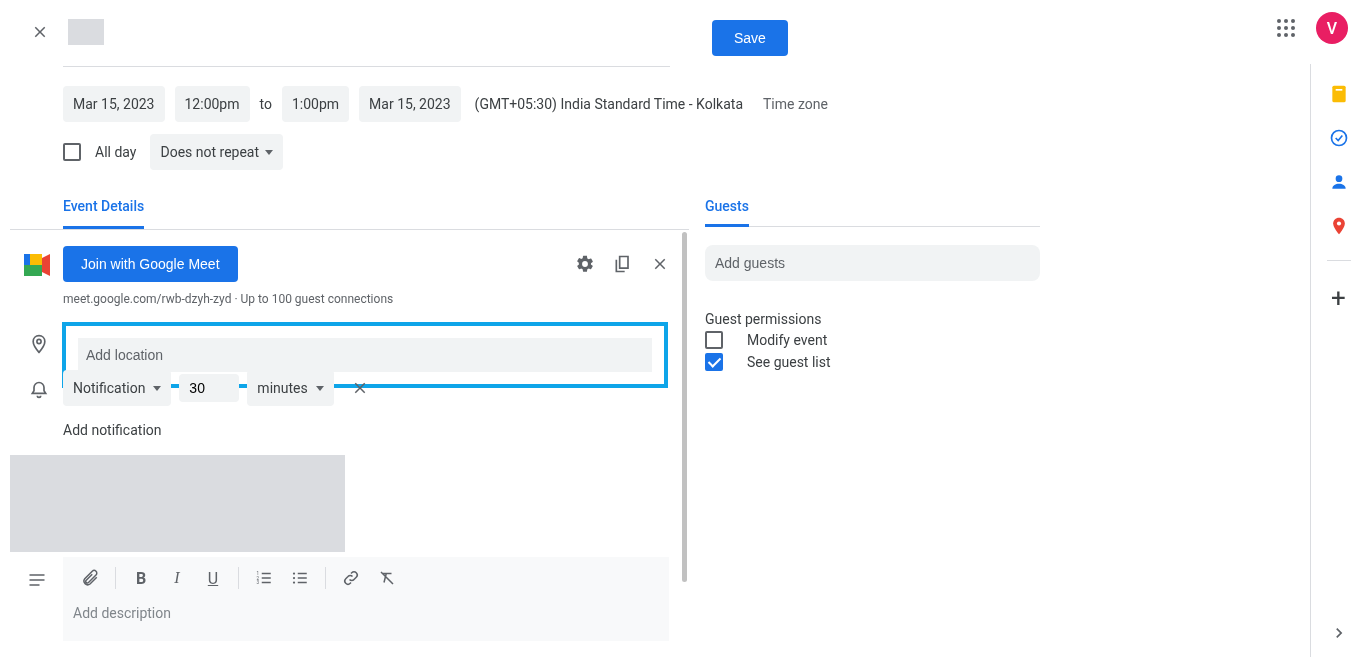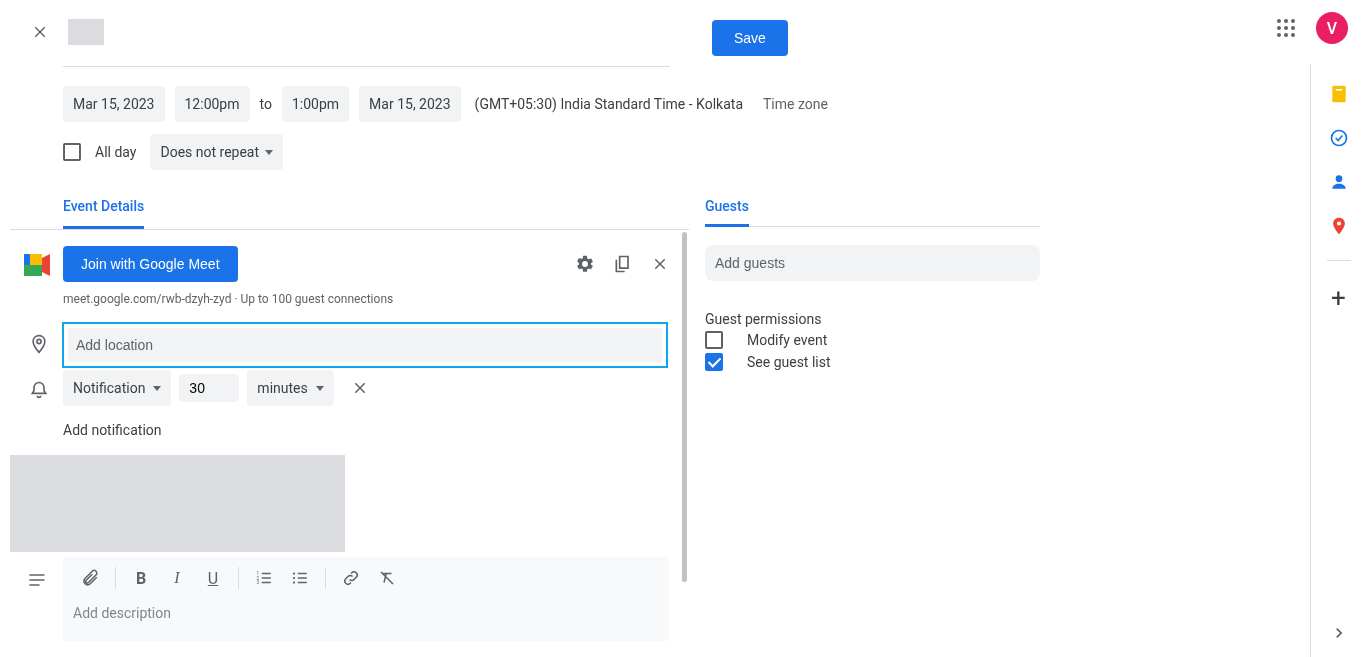--- a/index.html
+++ b/index.html
@@ -237,22 +237,22 @@
 }
 
 
 .location-wrap {
   position:absolute;
   left:62px;
   top:322px;
   width:606px;
 }
 .location-highlight {
-  border:2px solid #0ea5e9;
-  padding:4px;
+  border:4px solid #0ea5e9;
+  padding:12px;
 }
 .location-input {
   width:100%;
   height:34px;
   border:none;
   background:#f1f3f4;
   padding:0 8px;
   font-size:14px;
   outline:none;
 }

